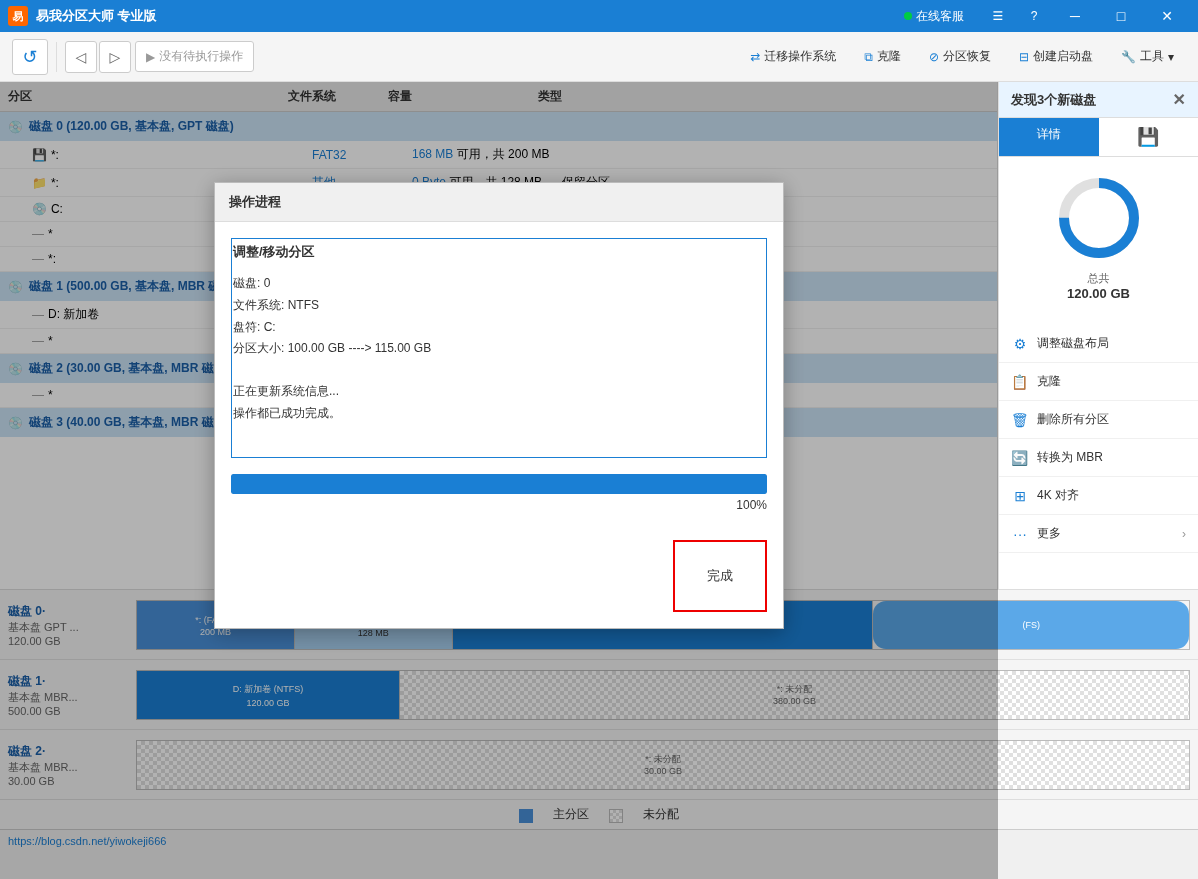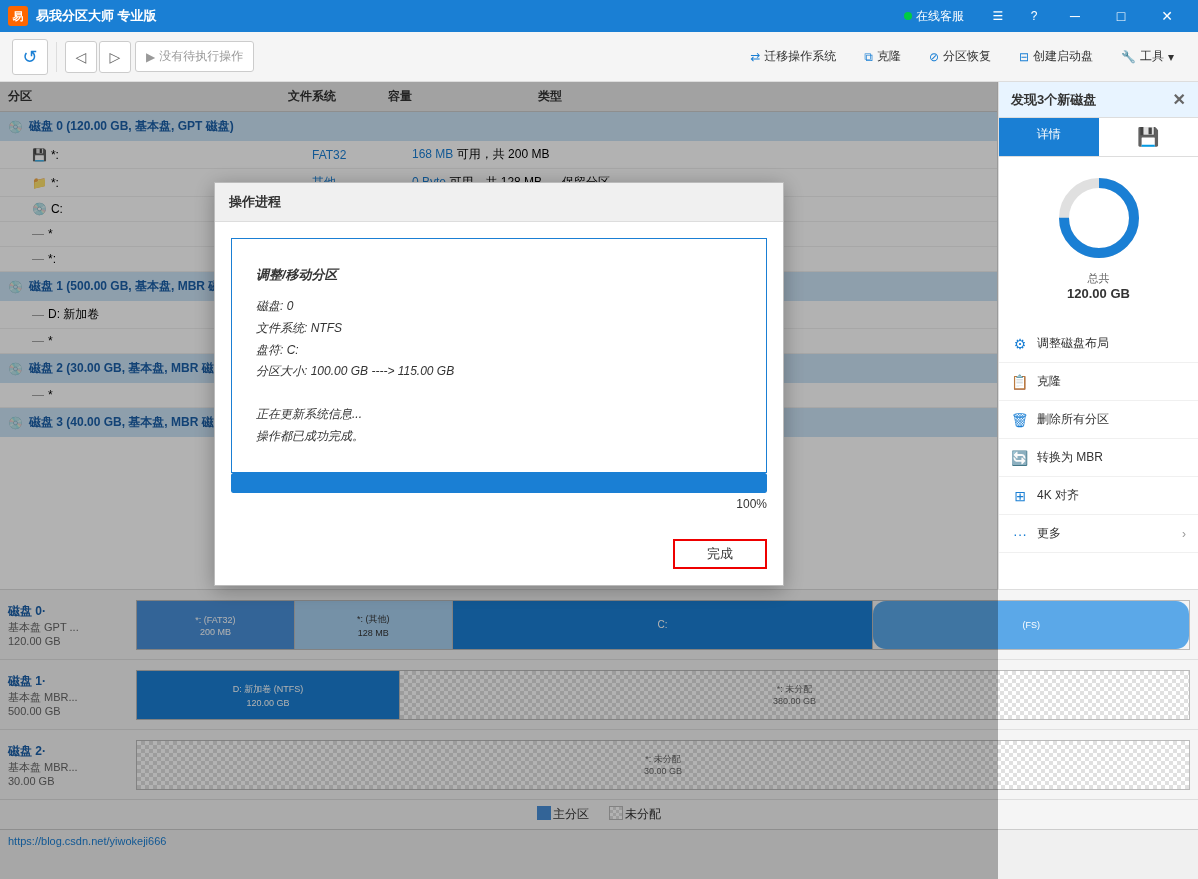--- a/index.html
+++ b/index.html
@@ -182,21 +182,21 @@
       height: 30px;
       background: #f5f5f5;
       border-top: 1px solid #ddd;
       display: flex;
       align-items: center;
       justify-content: center;
       gap: 20px;
       font-size: 12px;
       color: #333;
     }
-    .legend-item { display: flex; align-items: flex-start; gap: 2px; }
+    .legend-item { display: flex; align-items: flex-end; gap: 20px; }
     .legend-color { width: 14px; height: 14px; }
     .legend-color.primary { background: #4a90d9; }
     .legend-color.unalloc {
       background-image: repeating-conic-gradient(#e0e0e0 0% 25%, white 0% 50%);
       background-size: 6px 6px;
       border: 1px solid #bbb;
     }
 
     
     .url-bar {
@@ -234,26 +234,26 @@
       background: #f0f0f0;
       padding: 10px 14px;
       font-size: 13px;
       font-weight: bold;
       color: #333;
       border-bottom: 1px solid #ddd;
     }
     .modal-body { padding: 16px; }
     .modal-content-box {
       border: 1px solid #1a7fd4;
-      padding: 24px;
+      padding: 1px;
+      margin-bottom: 16px;
       min-height: 220px;
       font-size: 12px;
       line-height: 1.8;
       color: #333;
-      font-style: italic;
     }
     .modal-content-box .op-title { font-size: 13px; font-weight: bold; margin-bottom: 10px; }
     .modal-progress-bar {
       height: 20px;
       background: #e0e0e0;
       border-radius: 2px;
       margin-bottom: 4px;
       overflow: hidden;
     }
     .modal-progress-fill {
@@ -266,21 +266,21 @@
       font-size: 12px;
       color: #333;
       margin-bottom: 12px;
     }
     .modal-footer {
       display: flex;
       justify-content: flex-end;
       padding: 0 16px 16px;
     }
     .btn-complete {
-      padding: 4px 32px;
+      padding: 25px 32px;
       background: white;
       border: 2px solid #e00;
       color: #333;
       font-size: 13px;
       cursor: pointer;
       font-family: 'Microsoft YaHei', Arial, sans-serif;
     }
 
     .toolbar-nav-btns { display: flex; gap: 2px; }
     .nav-btn {

